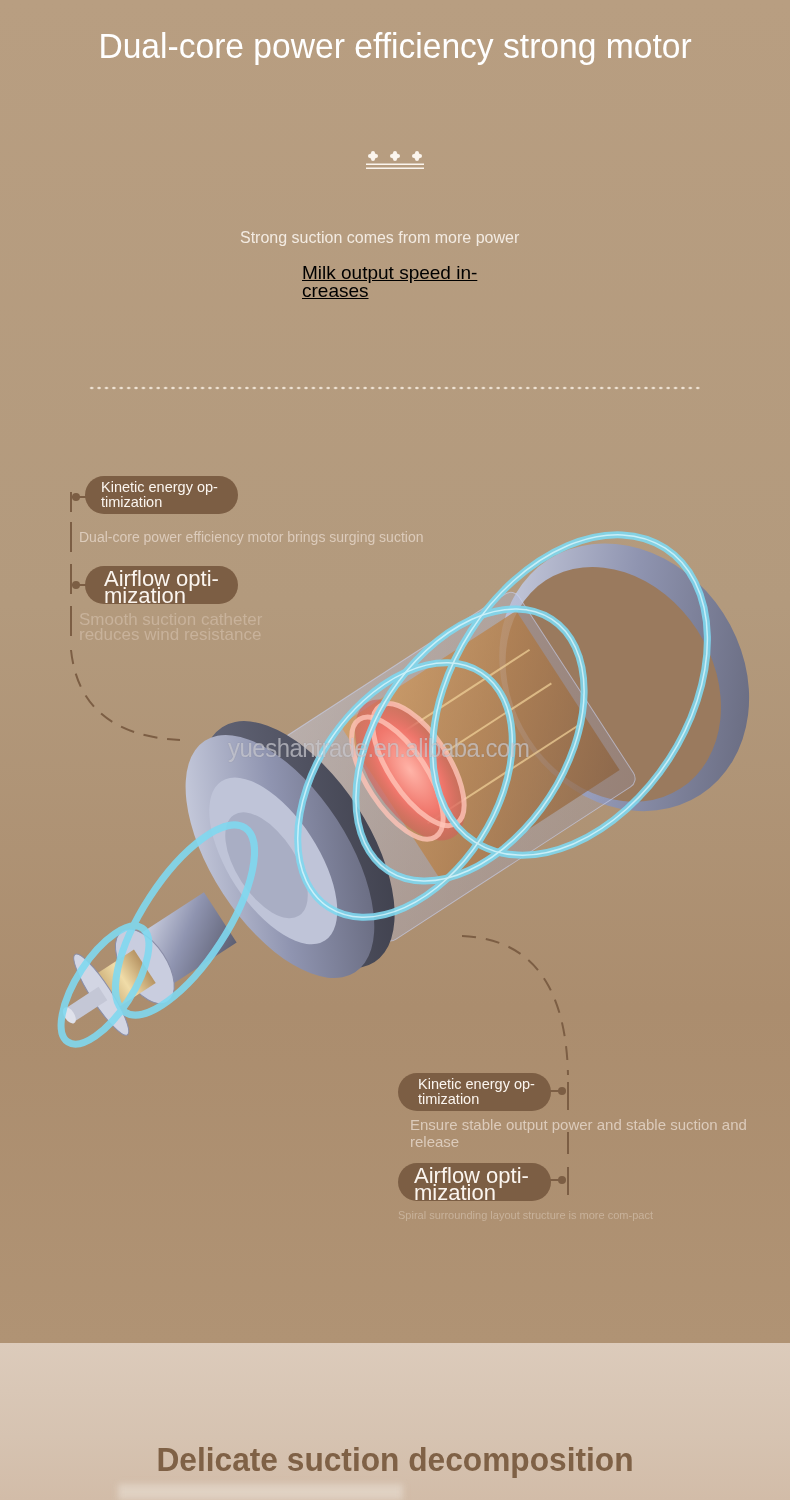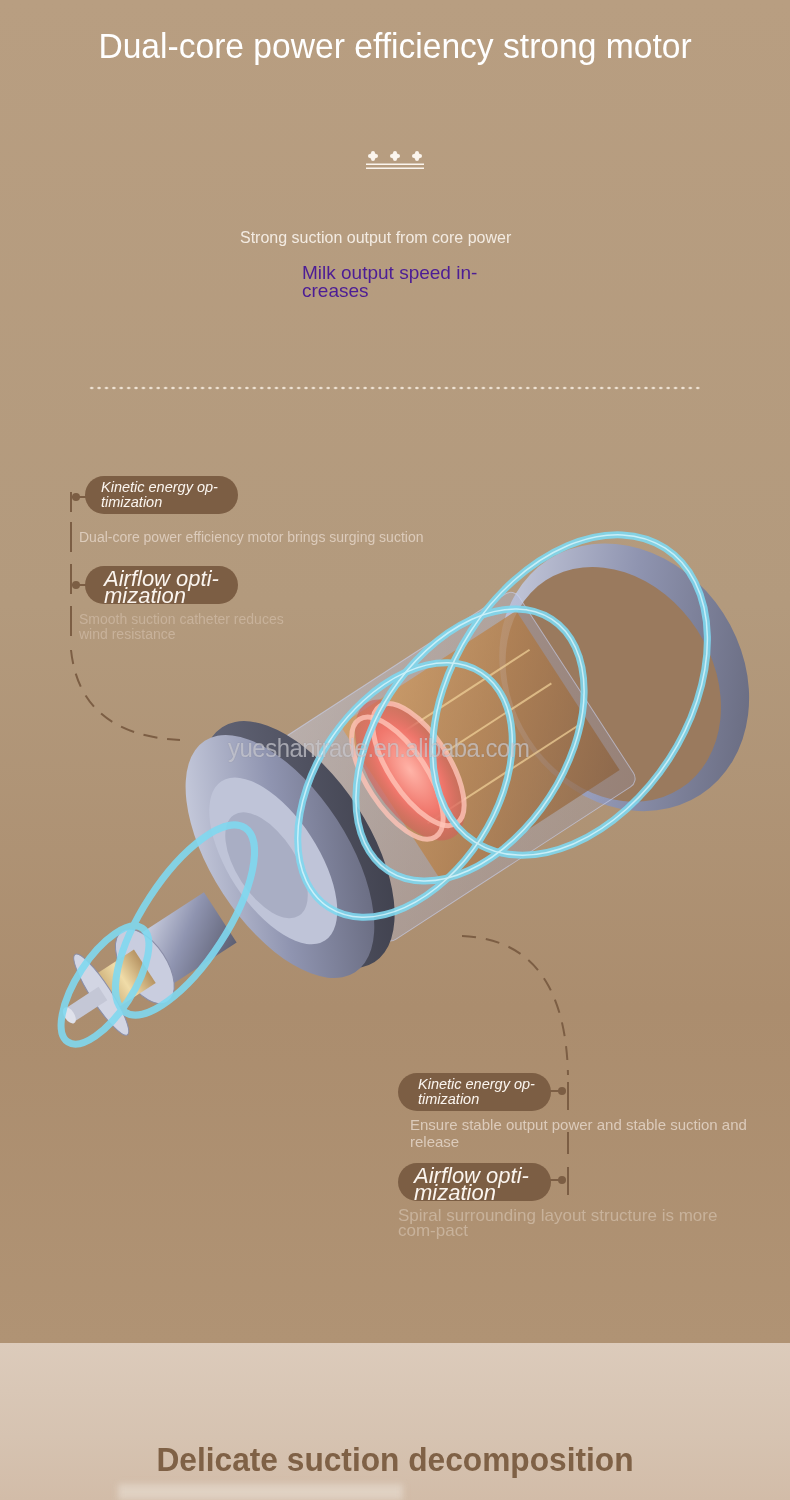--- a/index.html
+++ b/index.html
@@ -20,32 +20,32 @@
     font-size:35px; color:#ffffff; letter-spacing:0; font-weight:normal;
     transform:scaleX(0.96);
   }
 
   .ornament { position:absolute; left:366px; top:148px; width:58px; height:24px; }
 
   .subtitle {
     position:absolute; left:240px; top:229px; font-size:16px; color:#f3ebe2;
   }
   .subtitle2 {
-    position:absolute; left:302px; top:264px; width:200px; font-size:19px; line-height:18px; color:#4c1d95;
+    position:absolute; left:302px; top:264px; width:200px; font-size:19px; line-height:18px; color:#000000;text-decoration:underline;
   }
 
   .dotted-line {
     position:absolute; left:88px; top:386px; width:614px; height:4px;
     background-image:radial-gradient(circle,#efe3d4 1.4px,transparent 1.6px);
     background-size:7.4px 4px; background-repeat:repeat-x;
   }
 
   .pill {
     position:absolute; height:38px; border-radius:19px; background:#7c5e44;
-    color:#fbf5ef; font-size:14.5px; line-height:15px; padding:4px 0 0 20px;font-style:italic;
+    color:#fbf5ef; font-size:14.5px; line-height:15px; padding:4px 0 0 20px;
   }
   .pill.large { font-size:22px; line-height:17px; }
 
   .desc {
     position:absolute; color:#dccbbb;
   }
   .desc.faded { color:#c8b29b; }
 
   .vbar { position:absolute; width:2px; background:#7c5e44; }
   .connector-dot { position:absolute; width:8px; height:8px; border-radius:50%; background:#7c5e44; }
@@ -96,21 +96,21 @@
         <circle cx="-3" cy="0" r="2"></circle>
         <circle cx="3" cy="0" r="2"></circle>
         <circle cx="0" cy="-3" r="2"></circle>
         <circle cx="0" cy="3" r="2"></circle>
       </g>
   </g>
   <rect x="0" y="15.5" width="58" height="1.5" fill="#fbf5ee"></rect>
   <rect x="0" y="19.5" width="58" height="1.5" fill="#fbf5ee"></rect>
 </svg>
 
-<div class="subtitle">Strong suction output from core power</div>
+<div class="subtitle">Strong suction comes from more power</div>
 <div class="subtitle2">Milk output speed in-creases</div>
 
 <div class="dotted-line"></div>
 
 <svg class="motor-svg" viewBox="0 470 790 620">
   <defs>
     <linearGradient id="metal" x1="0" y1="0" x2="1" y2="1">
       <stop offset="0" stop-color="#d8dcea"></stop>
       <stop offset="0.5" stop-color="#8f94b0"></stop>
       <stop offset="1" stop-color="#5d5f72"></stop>
@@ -201,31 +201,31 @@
 
 <div class="vbar" style="left:70px; top:522px; height:30px;"></div>
 <div class="desc" style="left:79px; top:529px; font-size:14px;">Dual-core power efficiency motor brings surging suction</div>
 
 <div class="vbar" style="left:70px; top:564px; height:30px;"></div>
 <div class="connector-line" style="left:72px; top:584px; width:14px;"></div>
 <div class="connector-dot" style="left:72px; top:581px;"></div>
 <div class="pill large" style="left:85px; top:566px; width:153px; padding-left:19px;">Airflow opti-mization</div>
 
 <div class="vbar" style="left:70px; top:606px; height:30px;"></div>
-<div class="desc faded" style="left:79px; top:612px; width:210px; font-size:14px; line-height:15px;">Smooth suction catheter reduces wind resistance</div>
+<div class="desc faded" style="left:79px; top:612px; width:210px; font-size:17px; line-height:15px;">Smooth suction catheter reduces wind resistance</div>
 
 <div class="pill" style="left:398px; top:1073px; width:153px;">Kinetic energy op-timization</div>
 <div class="connector-line" style="left:550px; top:1090px; width:12px;"></div>
 <div class="connector-dot" style="left:558px; top:1087px;"></div>
 <div class="vbar" style="left:567px; top:1082px; height:28px;"></div>
 
 <div class="desc" style="left:410px; top:1116px; width:370px; font-size:15px; line-height:17px;">Ensure stable output power and stable suction and release</div>
 <div class="vbar" style="left:567px; top:1132px; height:22px;"></div>
 
 <div class="pill large" style="left:398px; top:1163px; width:153px; padding-left:16px;">Airflow opti-mization</div>
 <div class="connector-line" style="left:550px; top:1179px; width:12px;"></div>
 <div class="connector-dot" style="left:558px; top:1176px;"></div>
 <div class="vbar" style="left:567px; top:1167px; height:28px;"></div>
 
-<div class="desc faded" style="left:398px; top:1208px; width:330px; font-size:17px; line-height:15px;">Spiral surrounding layout structure is more com-pact</div>
+<div class="desc faded" style="left:398px; top:1208px; width:330px; font-size:11px; line-height:15px;">Spiral surrounding layout structure is more com-pact</div>
 
 <h2 class="bottom-title">Delicate suction decomposition</h2>
 <div class="bottom-smudge"></div>
 
 </body></html>

